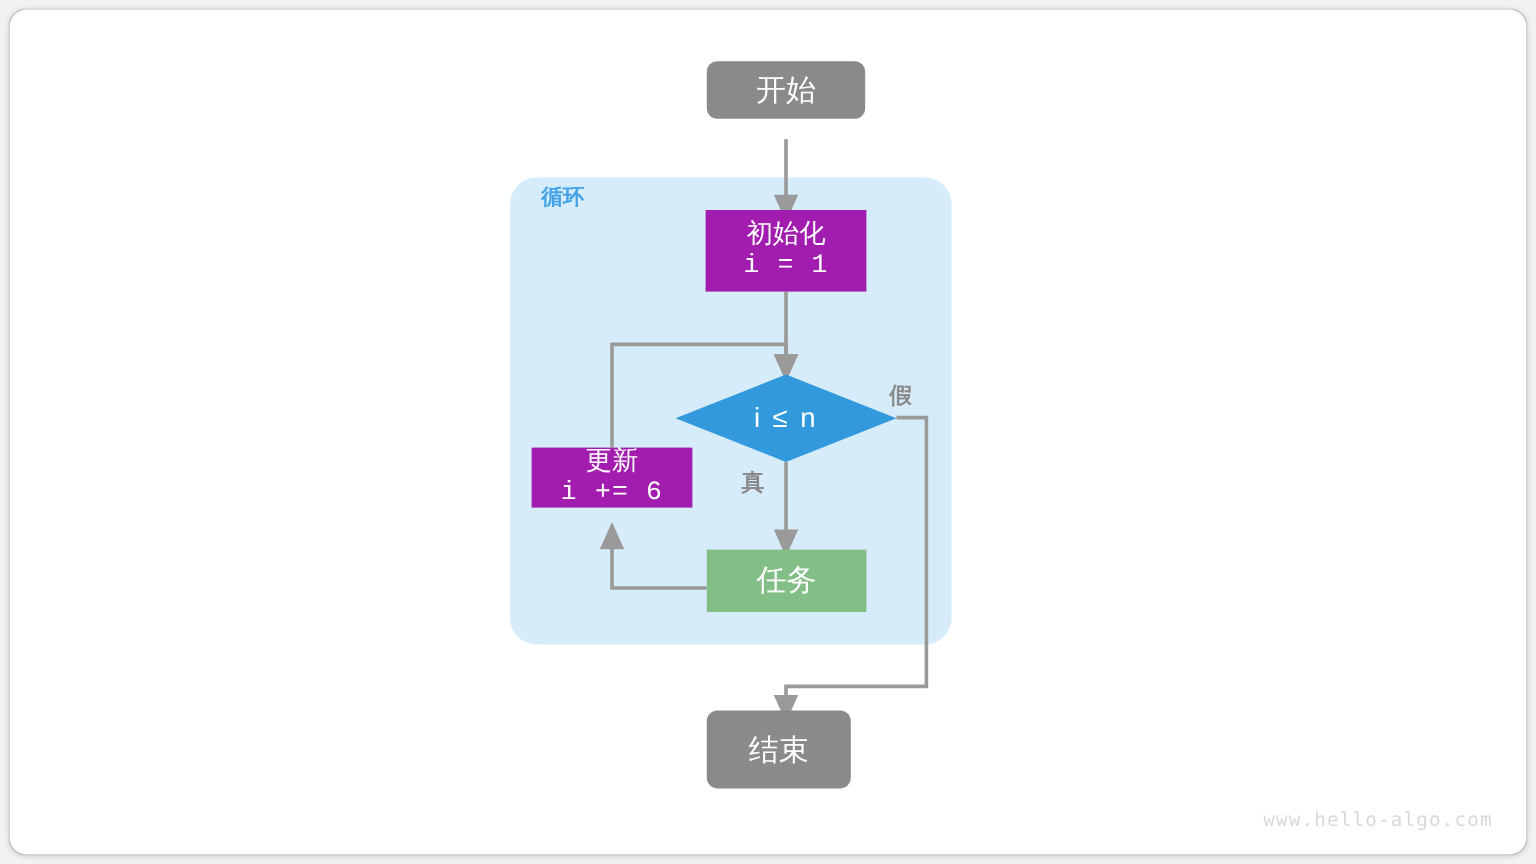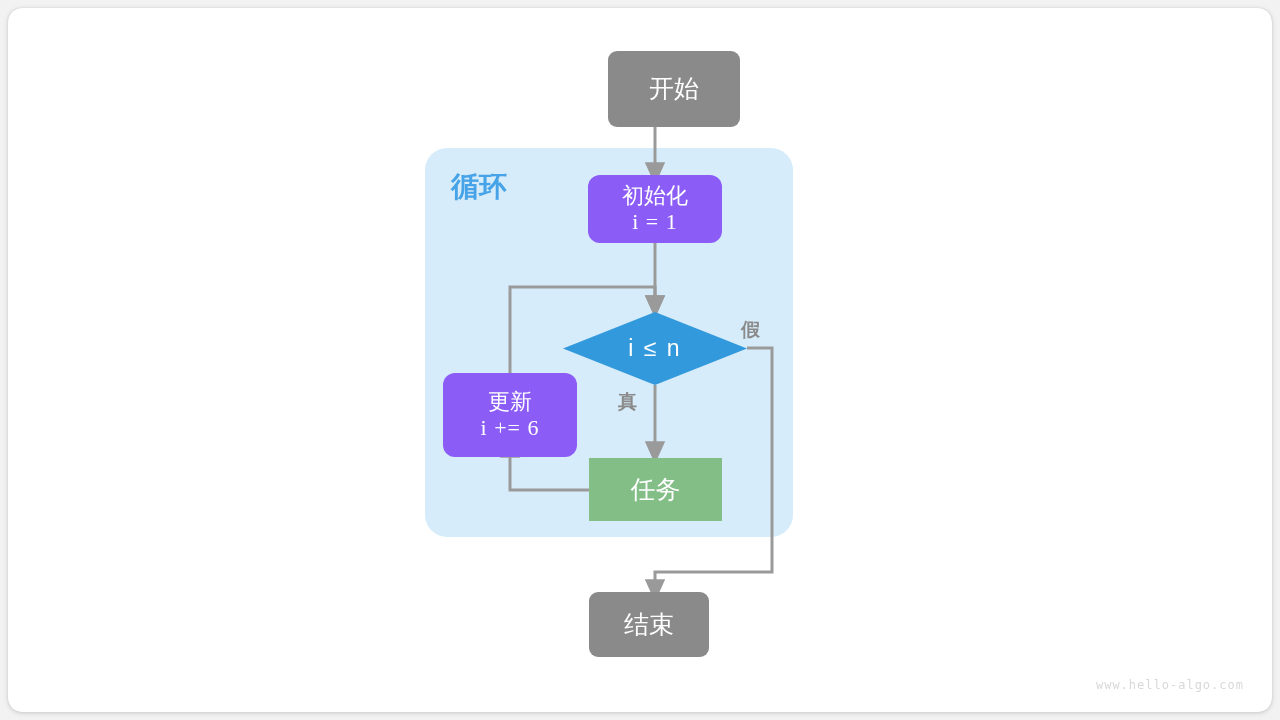--- a/index.html
+++ b/index.html
@@ -44,30 +44,29 @@
     color: #ffffff;
     text-align: center;
     line-height: 1.18;
   }
   .terminal {
     background: #8a8a8a;
     border-radius: 9px;
     font-size: 25px;
   }
   .process {
-    background: #8b5cf6;
+    background: #a21caf;
     font-size: 22px;
-    border-radius: 12px;
   }
   .task {
     background: #83be87;
     font-size: 25px;
   }
   .mono {
-    font-family: Liberation Serif, serif;
+    font-family: Liberation Mono, monospace;
     font-size: 22px;
     letter-spacing: 1px;
   }
   .cjk { font-family: "DejaVu Sans", "Liberation Sans", sans-serif; }
   #decision-wrap {
     position: absolute;
     left: 563px;
     top: 312px;
     width: 184px;
     height: 73px;
@@ -89,40 +88,40 @@
     left: 425px;
     top: 148px;
     width: 368px;
     height: 389px;
     background: #d6ecfa;
     border-radius: 22px;
   }
   #loop-title {
     position: absolute;
     left: 451px;
-    top: 168px;
+    top: 152px;
     color: #46a3e8;
     font-weight: bold;
-    font-size: 28px;
+    font-size: 18px;
     font-family: "DejaVu Sans", "Liberation Sans", sans-serif;
   }
   .edge-label {
     position: absolute;
     color: #8a8a8a;
     font-weight: bold;
     font-size: 19px;
     font-family: "DejaVu Sans", "Liberation Sans", sans-serif;
   }
   #watermark {
     position: absolute;
     right: 36px;
     bottom: 28px;
     color: #d8d8d8;
     font-family: "DejaVu Sans Mono", "Liberation Mono", monospace;
-    font-size: 12px;
+    font-size: 16px;
     letter-spacing: 1px;
   }
 </style>
 </head>
 <body>
 
 <div id="page">
   <div id="card"></div>
 
   <div id="loop-container"></div>
@@ -143,42 +142,42 @@
       <path d="M655,385 L655,452" marker-end="url(#arrowhead)"></path>
 
       <path d="M589,490 L510,490 L510,447" marker-end="url(#arrowhead)"></path>
 
       <path d="M510,373 L510,287 L655,287 L655,306" marker-end="url(#arrowhead)"></path>
 
       <path d="M747,348 L772,348 L772,572 L655,572 L655,590" marker-end="url(#arrowhead)"></path>
     </g>
   </svg>
 
-  <div class="node terminal" style="left:608px; top:51px; width:132px; height:76px;">
+  <div class="node terminal" style="left:589px; top:51px; width:132px; height:48px;">
     <span class="cjk">开始</span>
   </div>
 
   <div class="node process" style="left:588px; top:175px; width:134px; height:68px;">
     <span class="cjk">初始化</span>
     <span class="mono">i = 1</span>
   </div>
 
   <div id="decision-wrap">
     <svg width="184" height="73" viewBox="0 0 184 73" xmlns="http://www.w3.org/2000/svg">
       <polygon points="92,0 184,36.5 92,73 0,36.5" fill="#3399dd"></polygon>
     </svg>
     <div id="decision-label">i ≤ n</div>
   </div>
 
-  <div class="node process" style="left:443px; top:373px; width:134px; height:84px;">
+  <div class="node process" style="left:443px; top:373px; width:134px; height:50px;">
     <span class="cjk">更新</span>
     <span class="mono">i += 6</span>
   </div>
 
-  <div class="node task" style="left:589px; top:458px; width:133px; height:63px;">
+  <div class="node task" style="left:589px; top:458px; width:133px; height:52px;">
     <span class="cjk">任务</span>
   </div>
 
   <div class="node terminal" style="left:589px; top:592px; width:120px; height:65px;">
     <span class="cjk">结束</span>
   </div>
 
   <div class="edge-label" style="left:618px; top:389px;">真</div>
   <div class="edge-label" style="left:741px; top:317px;">假</div>
 

